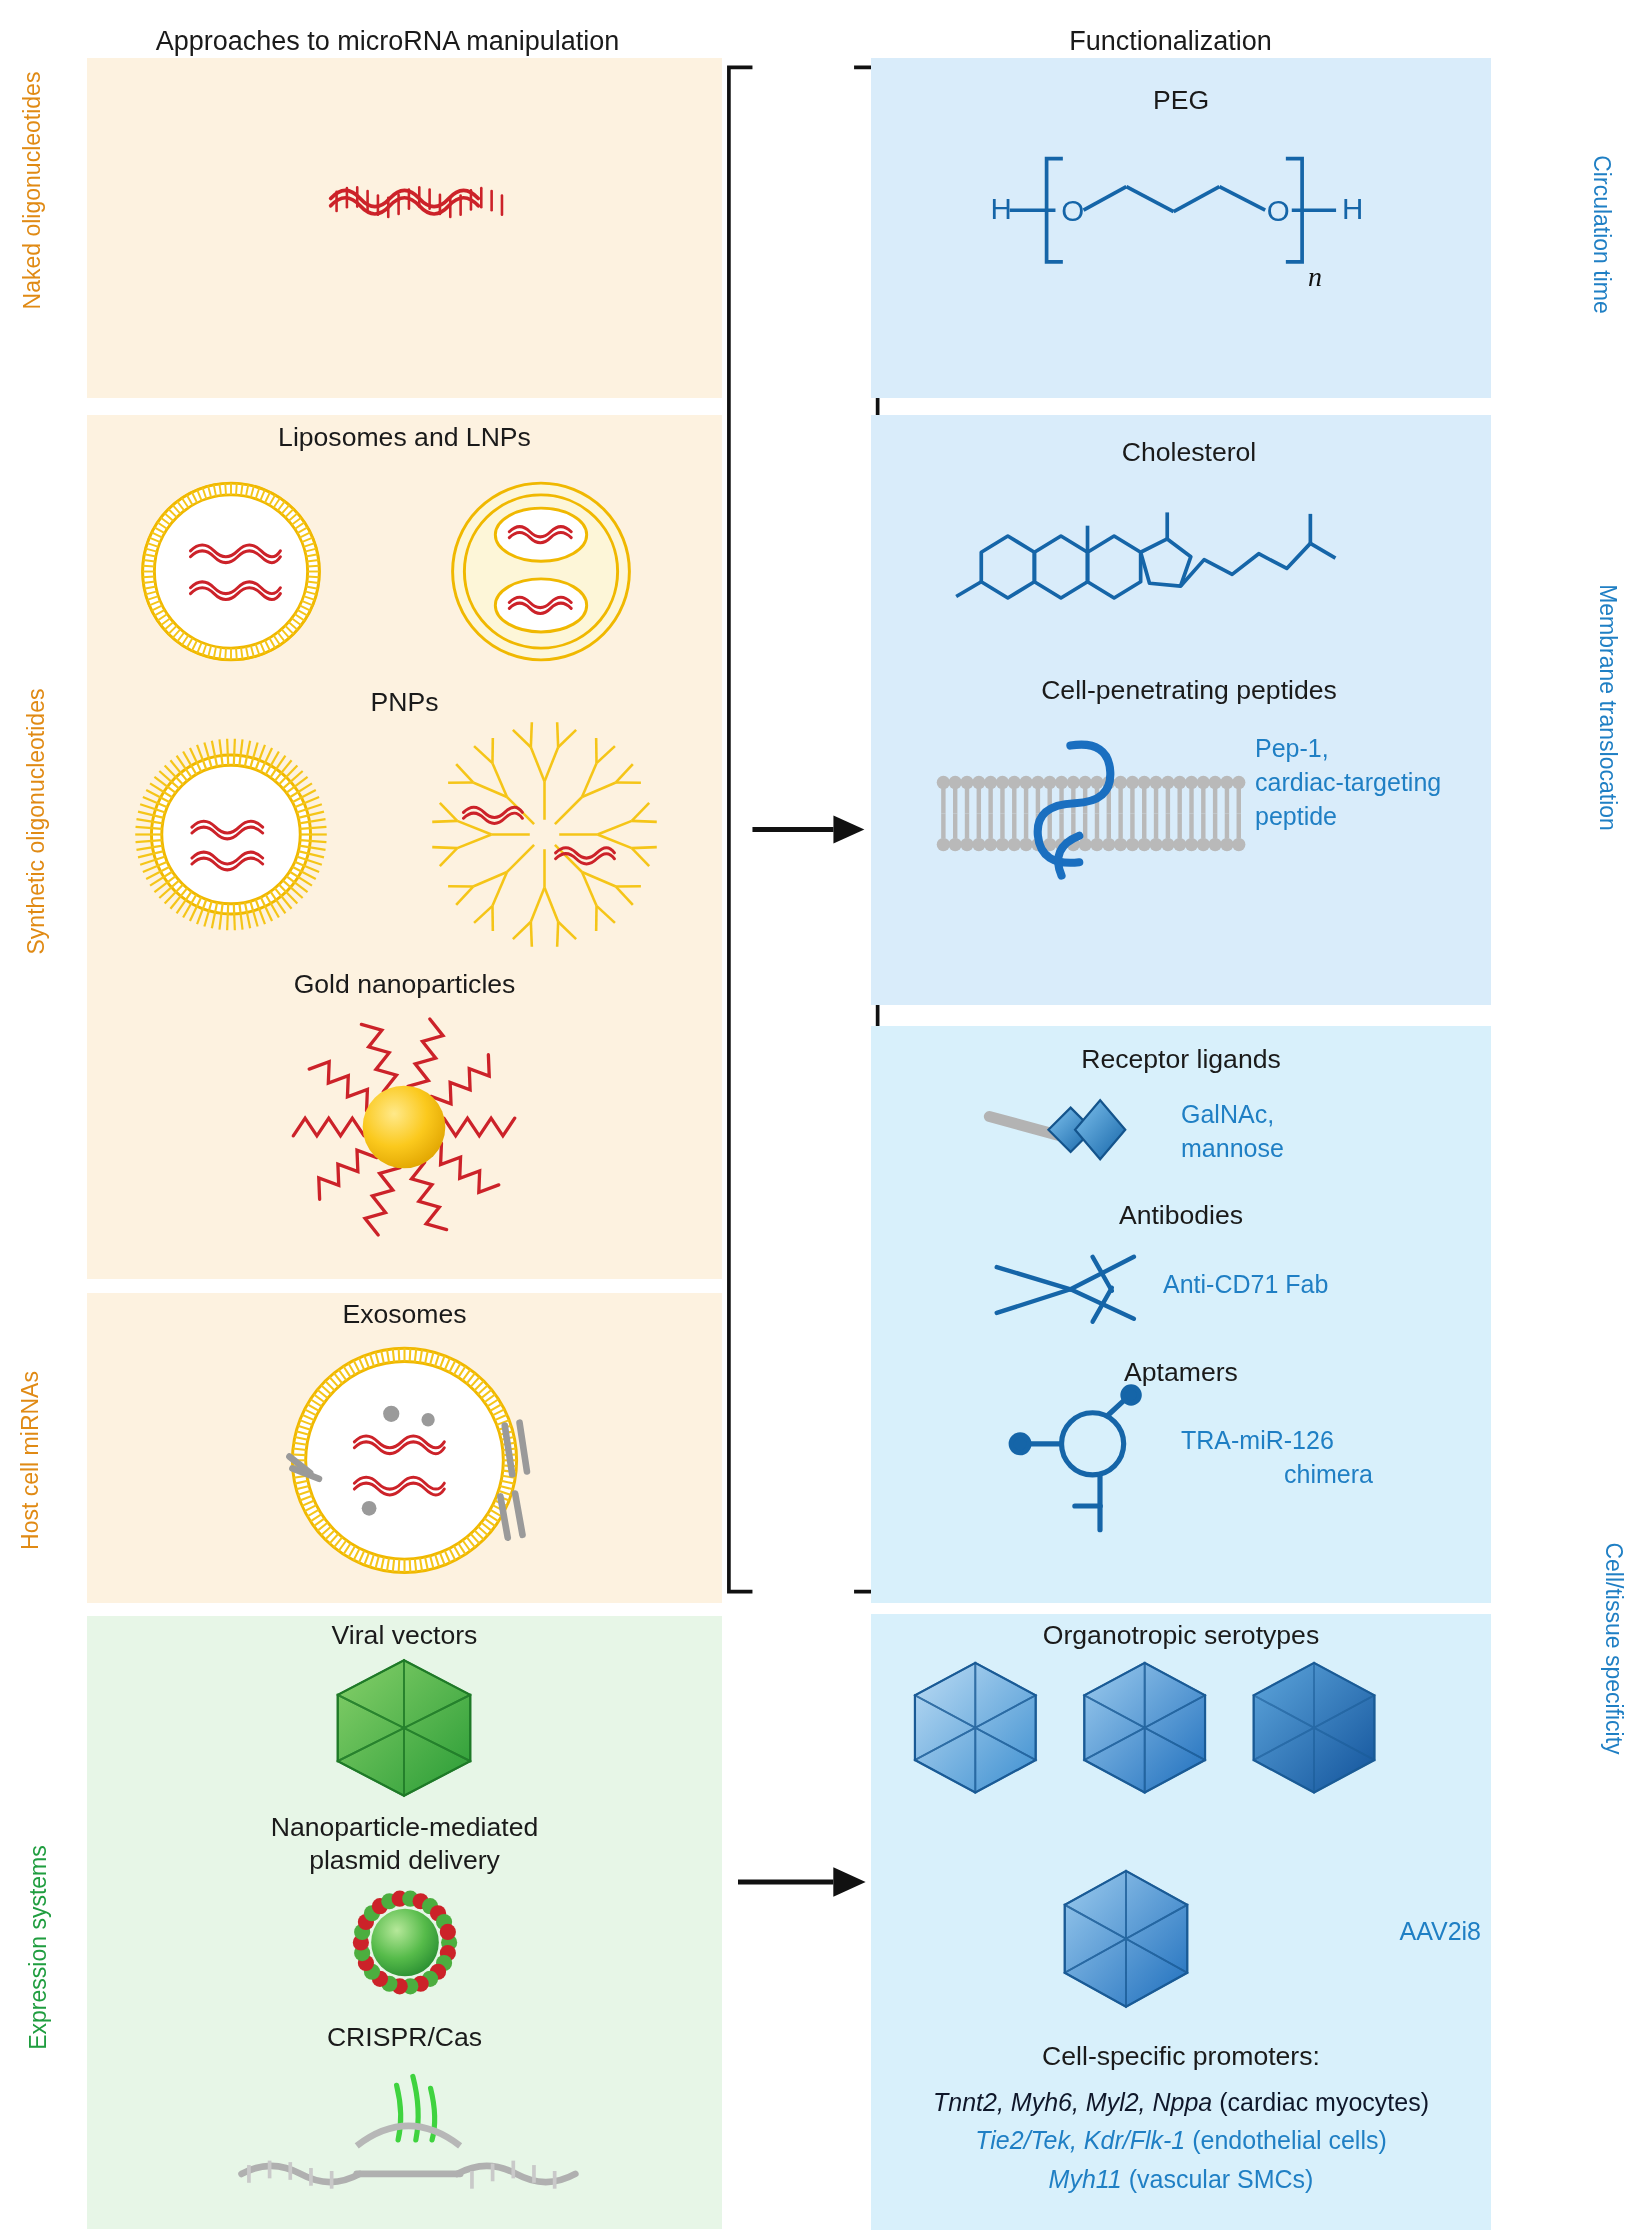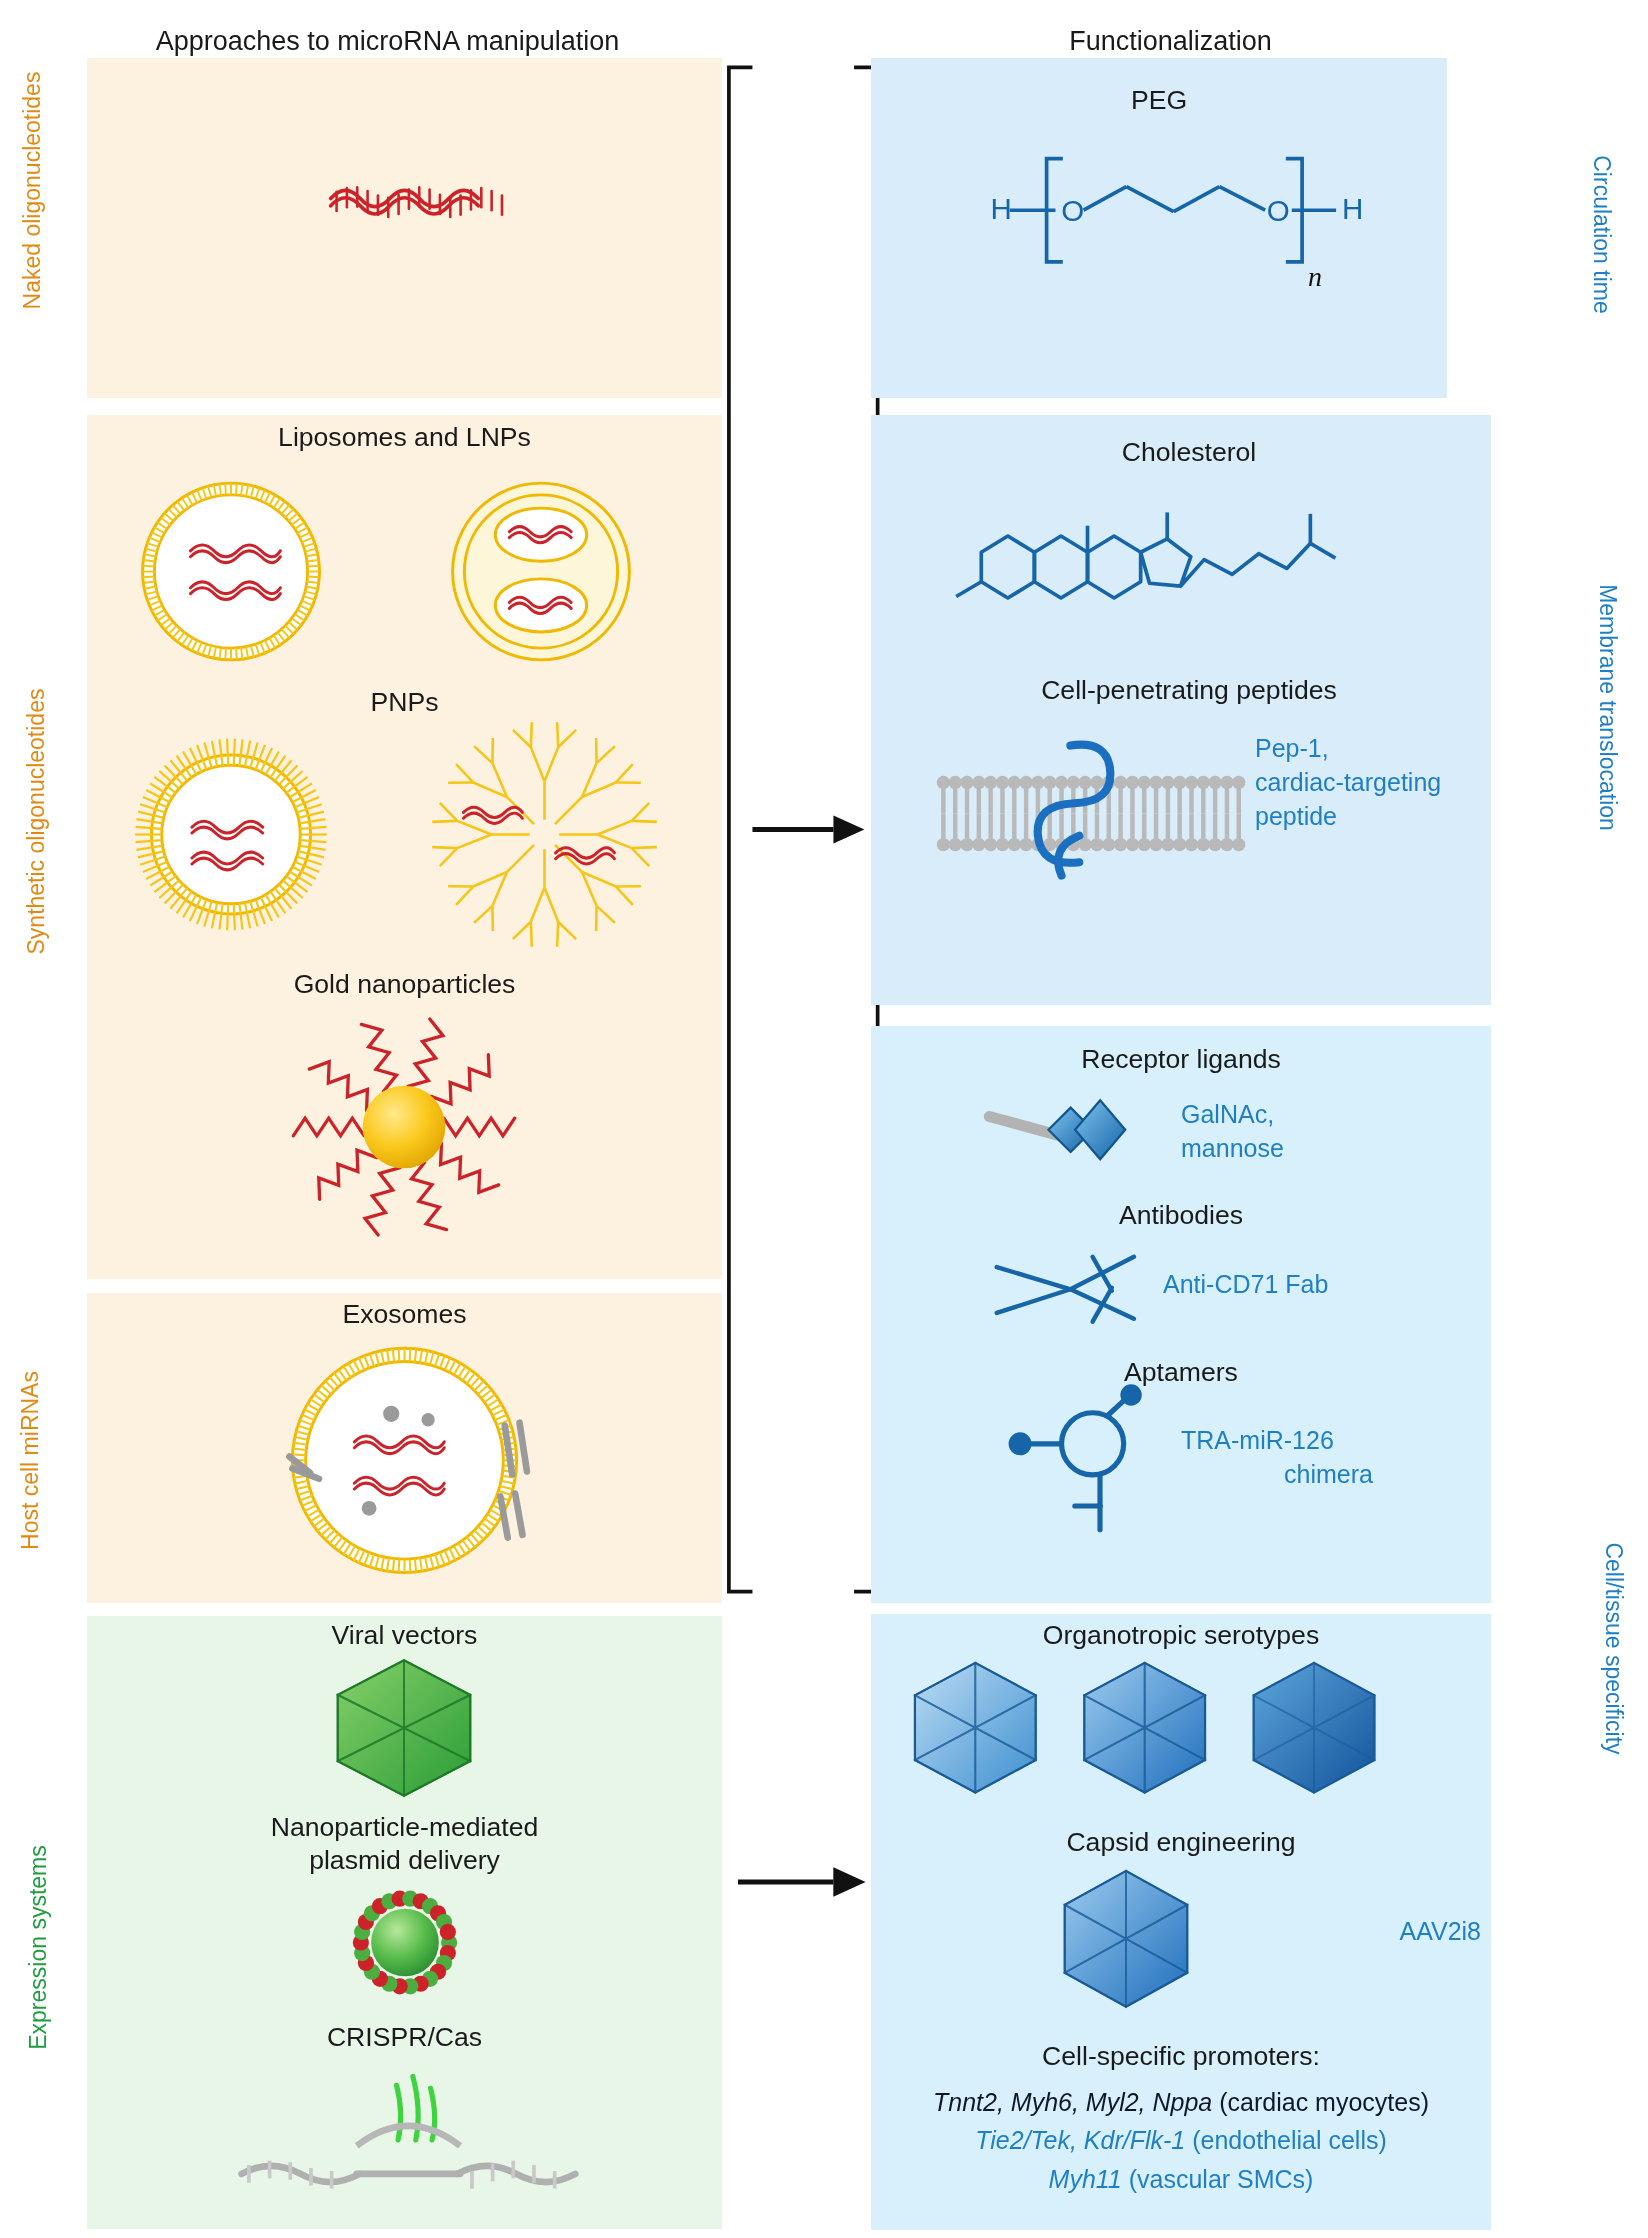--- a/index.html
+++ b/index.html
@@ -639,21 +639,21 @@
     </g>
   </svg>
 
   <svg width="162" height="44" viewBox="0 0 220 60" style="position:absolute;left:723px;top:1860px;">
     <g>
       <path d="M20 30 L150 30" stroke="#111" stroke-width="7"></path>
       <polygon points="150,10 194,30 150,50" fill="#111"></polygon>
     </g>
   </svg>
 
-  <div class="panel p-blue1" style="left:871px;top:58px;width:576px;height:340px;">
+  <div class="panel p-blue1" style="left:871px;top:58px;width:620px;height:340px;">
     <div class="ttl" style="top:26.6px;">PEG</div>
 
     <svg width="458" height="192" viewBox="0 0 620 260" style="position:absolute;left:81px;top:71px;">
       <g stroke="#1565a8" stroke-width="5" fill="none">
         <path d="M78 110 L140 110"></path>
         <path d="M178 110 L236 78"></path>
         <path d="M236 78 L300 112"></path>
         <path d="M300 112 L362 78"></path>
         <path d="M362 78 L424 110"></path>
         <path d="M460 110 L520 110"></path>
@@ -900,21 +900,20 @@
           <polygon points="560,8 478,52 560,96"></polygon>
             <polygon points="560,8 642,52 560,96"></polygon>
           <polygon points="478,52 478,140 560,96"></polygon>
             <polygon points="642,52 642,140 560,96"></polygon>
           <polygon points="478,140 560,184 560,96"></polygon>
             <polygon points="642,140 560,184 560,96"></polygon>
         </g>
       </g>
     </svg>
 
-    <div class="ttl" style="top:213px;">Capsid engineering</div>
 
     <svg width="170" height="155" viewBox="0 0 230 210" style="position:absolute;left:170px;top:251px;">
       <polygon points="115,8 198,54 198,146 115,192 32,146 32,54" fill="url(#blu2)" stroke="#1a5b96" stroke-width="3"></polygon>
       <g fill="none" stroke="#1a5b96" stroke-width="2.4" opacity=".8">
         <polygon points="115,8 32,54 115,100"></polygon>
           <polygon points="115,8 198,54 115,100"></polygon>
         <polygon points="32,54 32,146 115,100"></polygon>
           <polygon points="198,54 198,146 115,100"></polygon>
         <polygon points="32,146 115,192 115,100"></polygon>
           <polygon points="198,146 115,192 115,100"></polygon>

